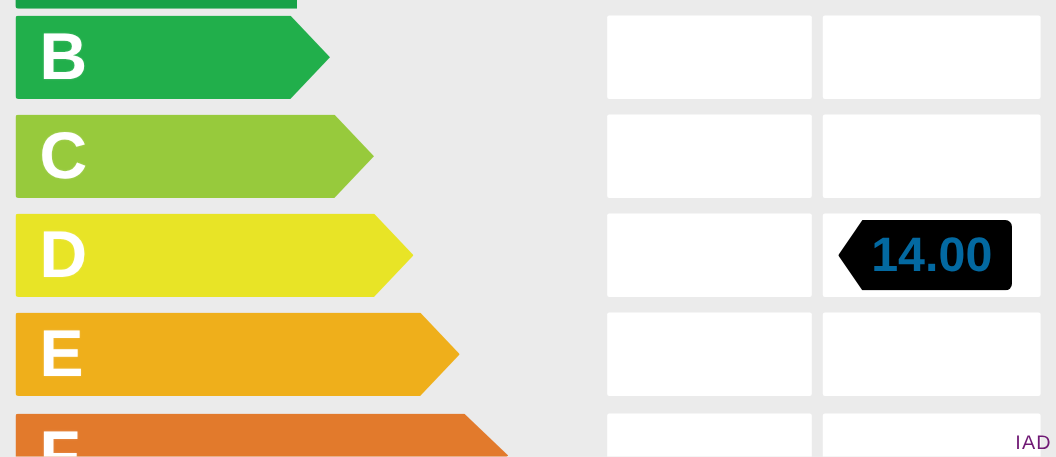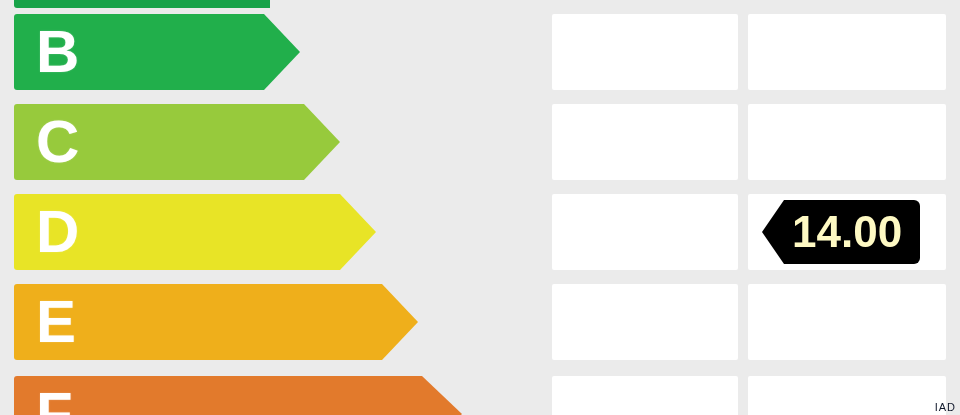--- a/index.html
+++ b/index.html
@@ -60,42 +60,42 @@
   .cell-b { left: 552px; width: 186px; }
   .cell-c { left: 748px; width: 198px; }
 
   
   .badge {
     position: absolute;
     top: 50%;
     transform: translateY(-50%);
     height: 64px;
     background: #000000;
-    color: #fef9c3;
+    color: #0369a1;
     font-weight: bold;
     font-size: 44px;
     line-height: 64px;
     padding-left: 30px;
     padding-right: 18px;
     border-radius: 0 6px 6px 0;
     white-space: nowrap;
     -webkit-clip-path: polygon(0% 50%, 22px 0%, 100% 0%, 100% 100%, 22px 100%);
     clip-path: polygon(0% 50%, 22px 0%, 100% 0%, 100% 100%, 22px 100%);
     box-sizing: border-box;
   }
   .badge-b { left: 565px; }
   .badge-c { left: 762px; }
 
   
   .watermark {
     position: absolute;
     right: 4px;
     bottom: 2px;
-    font-size: 11px;
-    color: #0f172a;
+    font-size: 18px;
+    color: #701a75;
     letter-spacing: 1px;
     user-select: none;
   }
 </style>
 </head>
 <body>
 
 <div id="epc-chart">
 
   <div class="epc-row" style="top:-38px; height:46px;">

